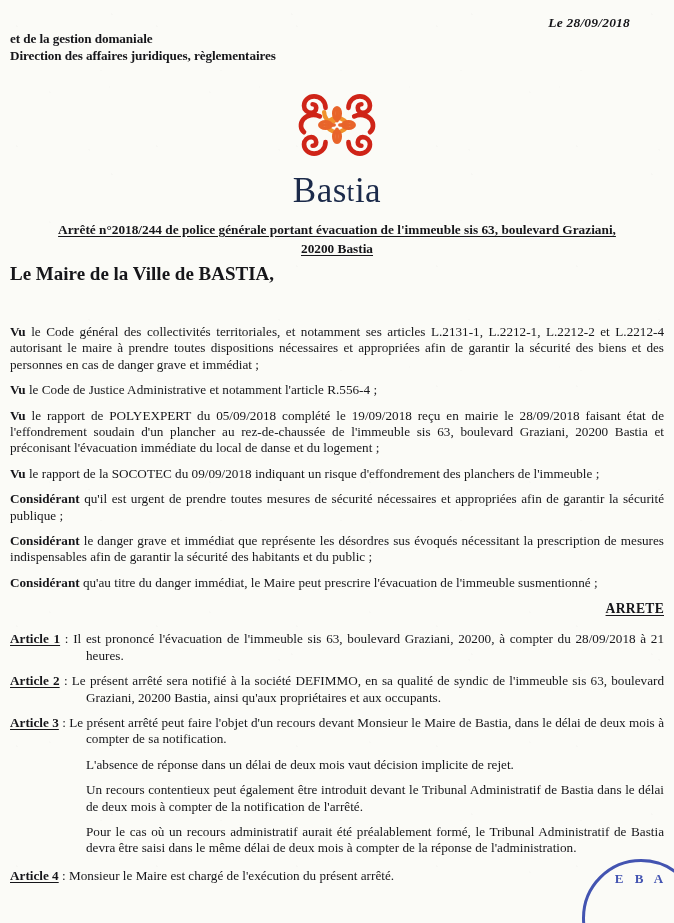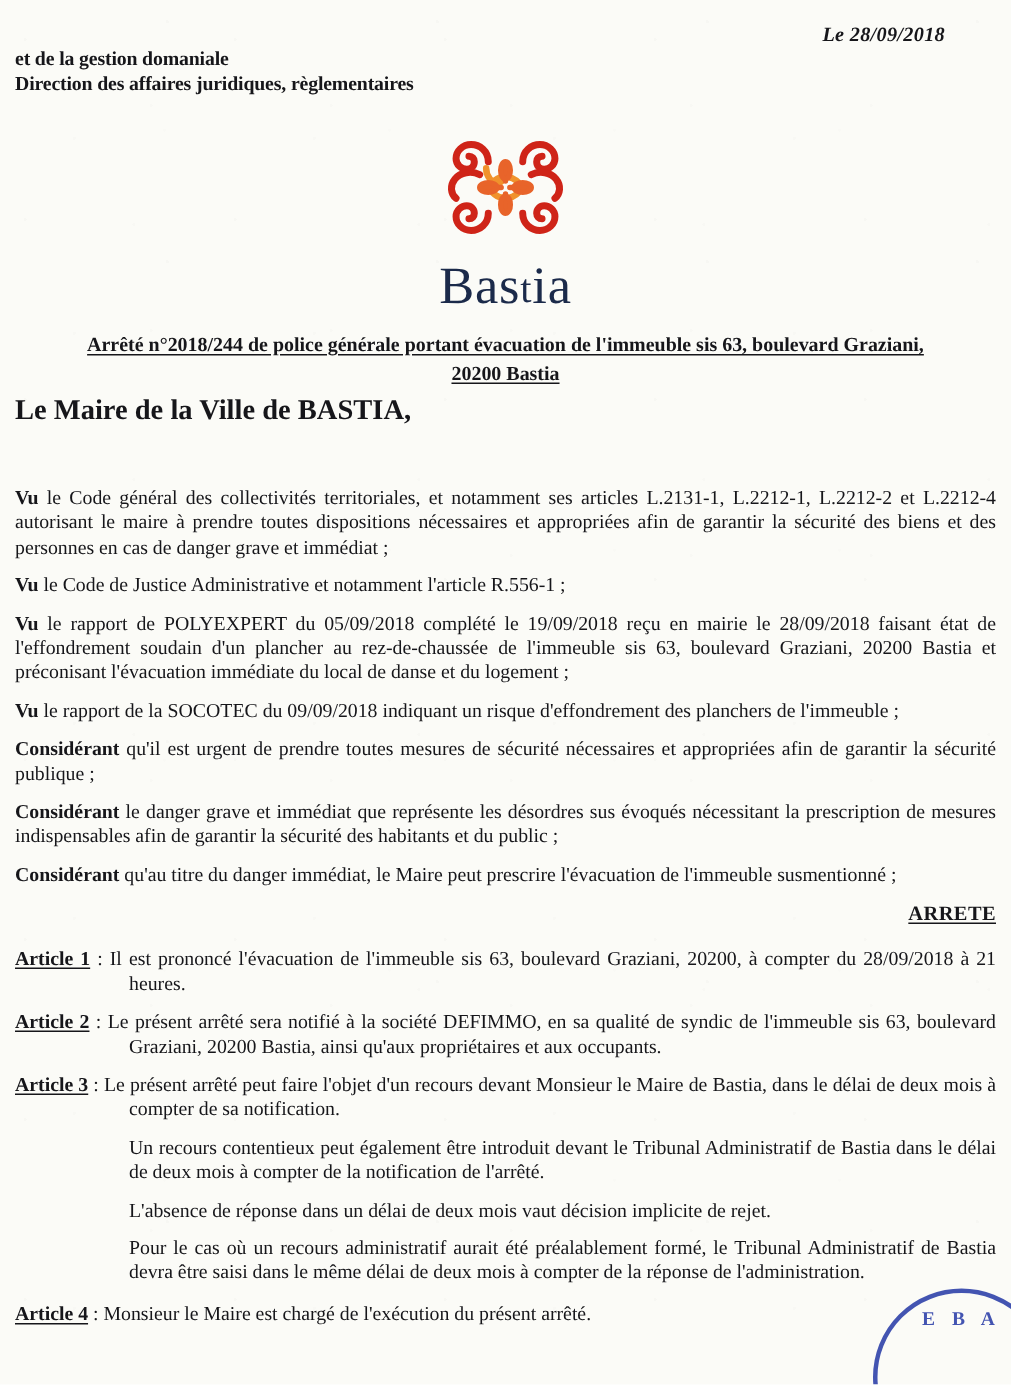--- a/index.html
+++ b/index.html
@@ -233,36 +233,36 @@
   <div class="title">
     <span>Arrêté n°2018/244 de police générale portant évacuation de l'immeuble sis 63, boulevard Graziani,</span><br>
     <span>20200 Bastia</span>
   </div>
 
   <div class="addressee">Le Maire de la Ville de BASTIA,</div>
 
   <div class="body-block">
 
     <p class="para"><b>Vu</b><span> le Code général des collectivités territoriales, et notamment ses articles L.2131-1, L.2212-1, L.2212-2 et L.2212-4 autorisant le maire à prendre toutes dispositions nécessaires et appropriées afin de garantir la sécurité des biens et des personnes en cas de danger grave et immédiat ;</span></p>
-    <p class="para"><b>Vu</b><span> le Code de Justice Administrative et notamment l'article R.556-1 ;</span></p>
+    <p class="para"><b>Vu</b><span> le Code de Justice Administrative et notamment l'article R.556-4 ;</span></p>
     <p class="para"><b>Vu</b><span> le rapport de POLYEXPERT du 05/09/2018 complété le 19/09/2018 reçu en mairie le 28/09/2018 faisant état de l'effondrement soudain d'un plancher au rez-de-chaussée de l'immeuble sis 63, boulevard Graziani, 20200 Bastia et préconisant l'évacuation immédiate du local de danse et du logement ;</span></p>
     <p class="para"><b>Vu</b><span> le rapport de la SOCOTEC du 09/09/2018 indiquant un risque d'effondrement des planchers de l'immeuble ;</span></p>
     <p class="para"><b>Considérant</b><span> qu'il est urgent de prendre toutes mesures de sécurité nécessaires et appropriées afin de garantir la sécurité publique ;</span></p>
     <p class="para"><b>Considérant</b><span> le danger grave et immédiat que représente les désordres sus évoqués nécessitant la prescription de mesures indispensables afin de garantir la sécurité des habitants et du public ;</span></p>
     <p class="para"><b>Considérant</b><span> qu'au titre du danger immédiat, le Maire peut prescrire l'évacuation de l'immeuble susmentionné ;</span></p>
 
     <div class="arrete"><span>ARRETE</span></div>
 
     <p class="article"><span class="lbl">Article 1</span><span> : </span><span>Il est prononcé l'évacuation de l'immeuble sis 63, boulevard Graziani, 20200, à compter du 28/09/2018 à 21 heures.</span></p>
 
     <p class="article"><span class="lbl">Article 2</span><span> : </span><span>Le présent arrêté sera notifié à la société DEFIMMO, en sa qualité de syndic de l'immeuble sis 63, boulevard Graziani, 20200 Bastia, ainsi qu'aux propriétaires et aux occupants.</span></p>
 
     <p class="article"><span class="lbl">Article 3</span><span> : </span><span>Le présent arrêté peut faire l'objet d'un recours devant Monsieur le Maire de Bastia, dans le délai de deux mois à compter de sa notification.</span></p>
+    <p class="sub-para">L'absence de réponse dans un délai de deux mois vaut décision implicite de rejet.</p>
     <p class="sub-para">Un recours contentieux peut également être introduit devant le Tribunal Administratif de Bastia dans le délai de deux mois à compter de la notification de l'arrêté.</p>
-    <p class="sub-para">L'absence de réponse dans un délai de deux mois vaut décision implicite de rejet.</p>
     <p class="sub-para last">Pour le cas où un recours administratif aurait été préalablement formé, le Tribunal Administratif de Bastia devra être saisi dans le même délai de deux mois  à compter de la réponse de l'administration.</p>
 
     <p class="article"><span class="lbl">Article 4</span><span> : </span><span>Monsieur le Maire est chargé de l'exécution du présent arrêté.</span></p>
 
   </div>
 
   <div class="stamp">
     <div class="st-txt">E B A</div>
   </div>
 

